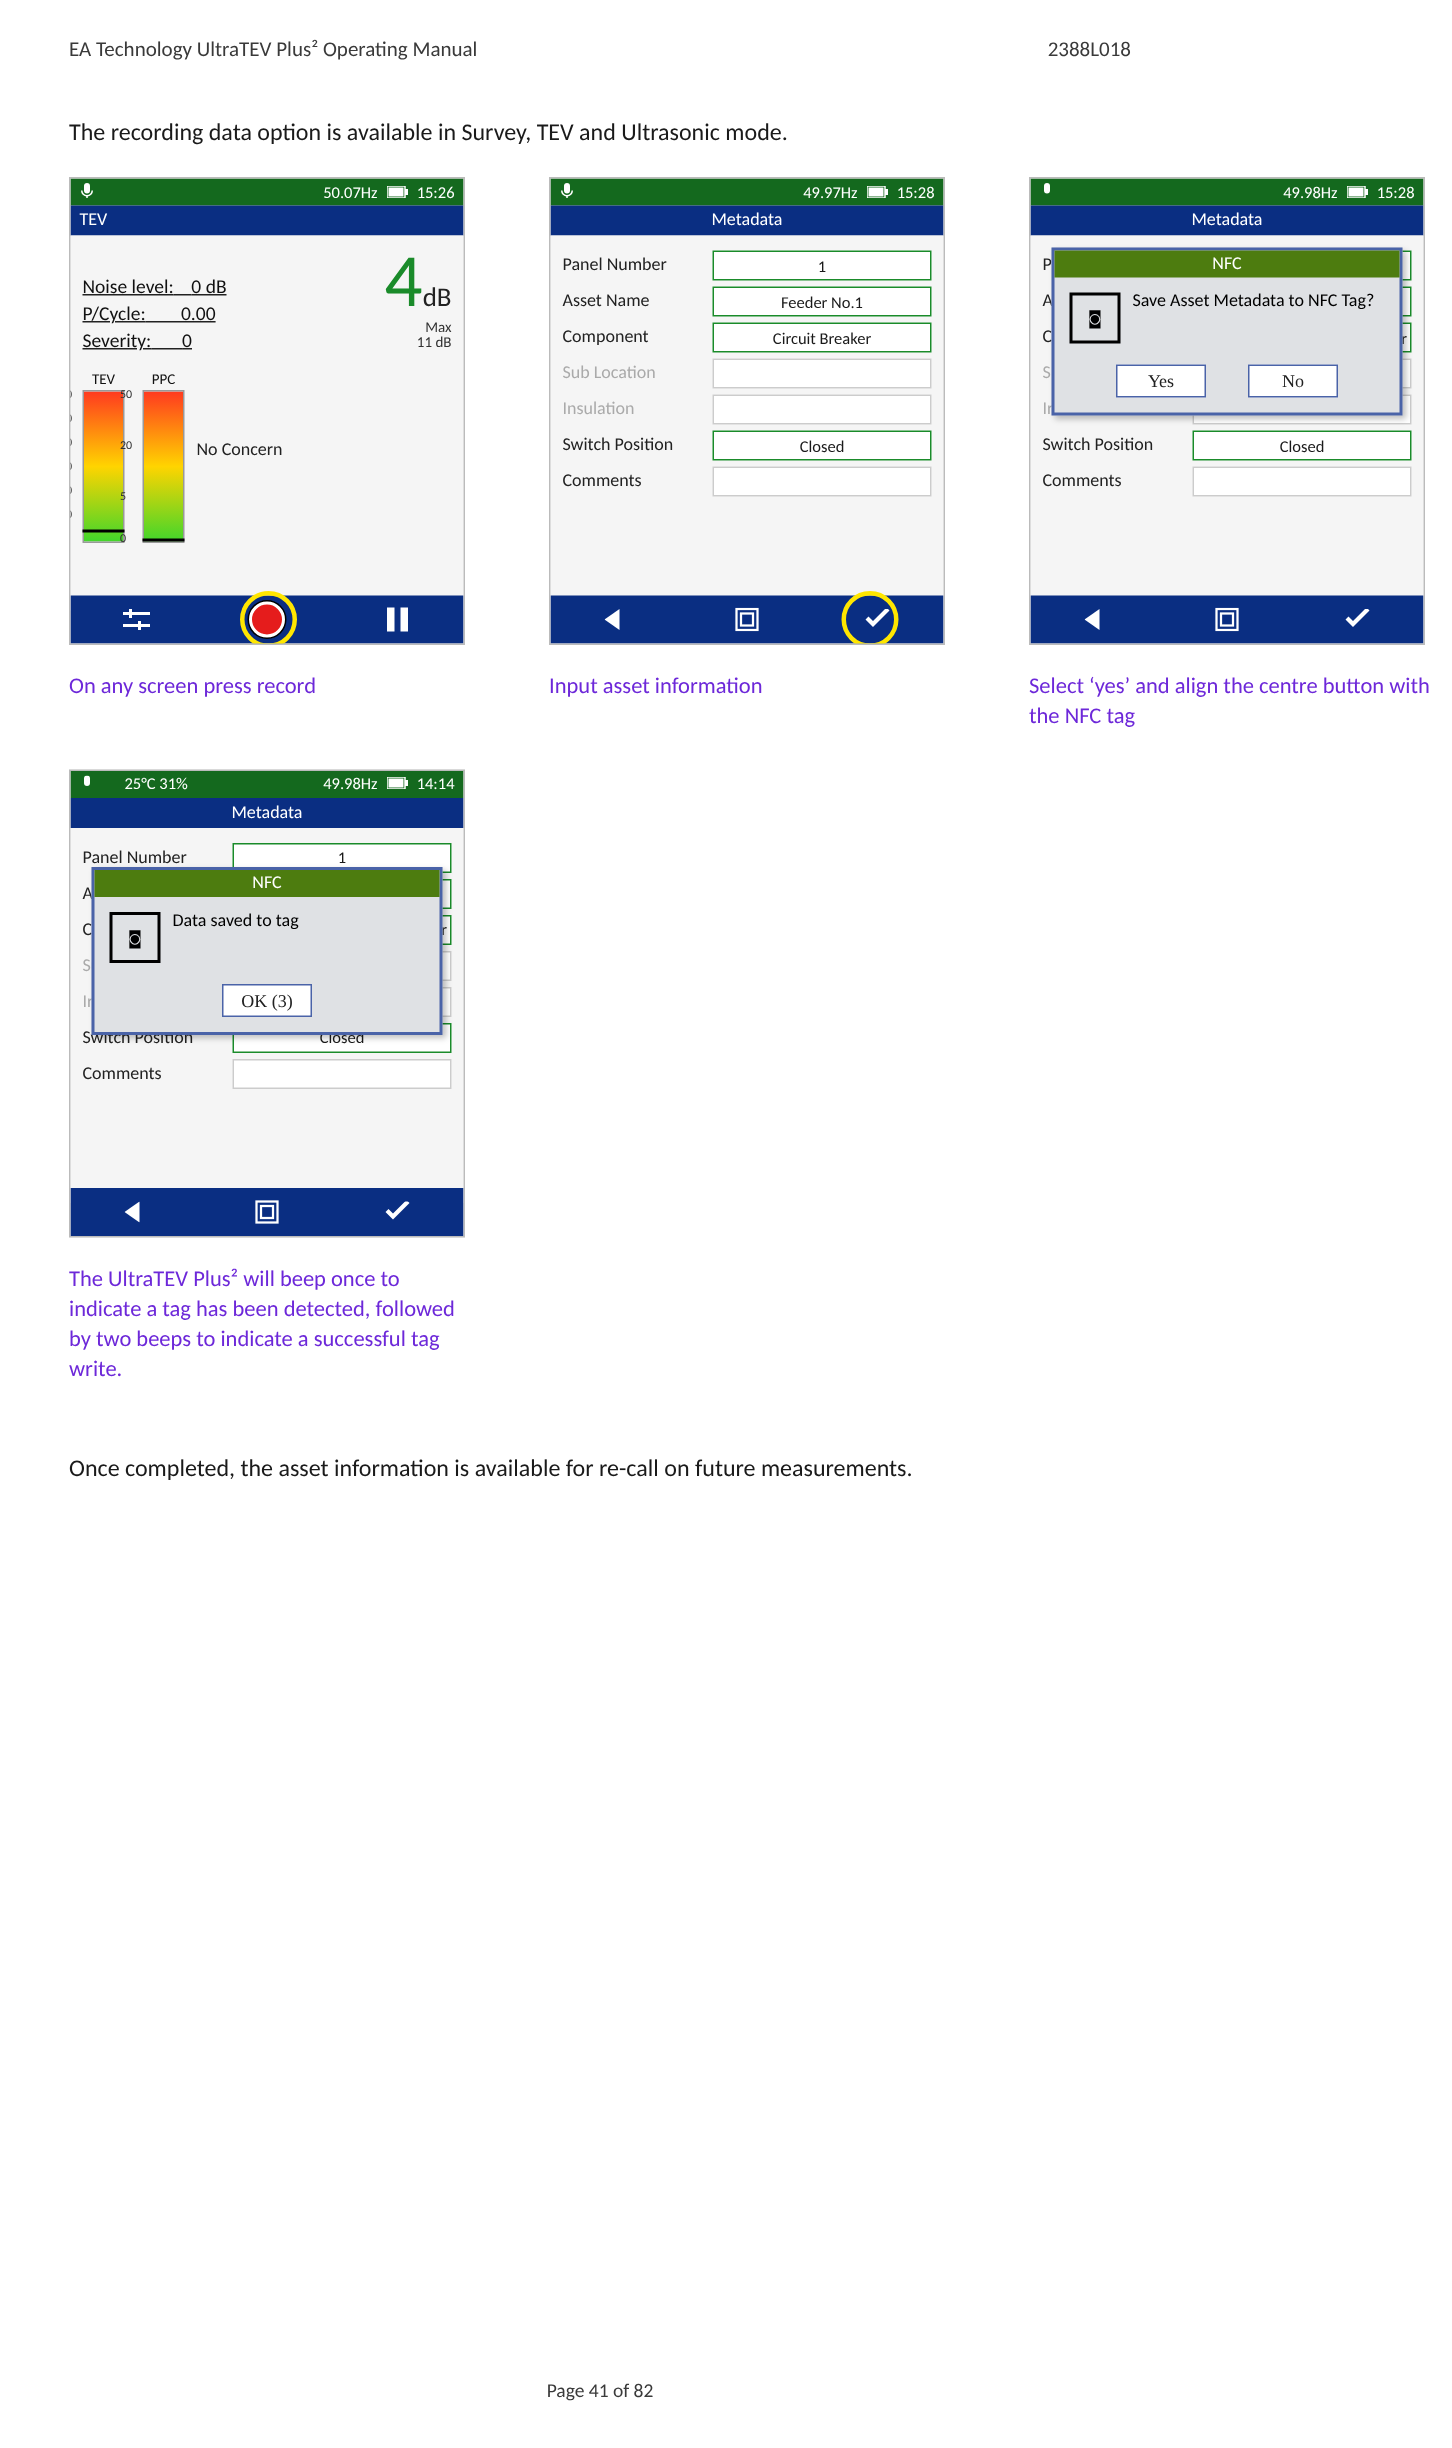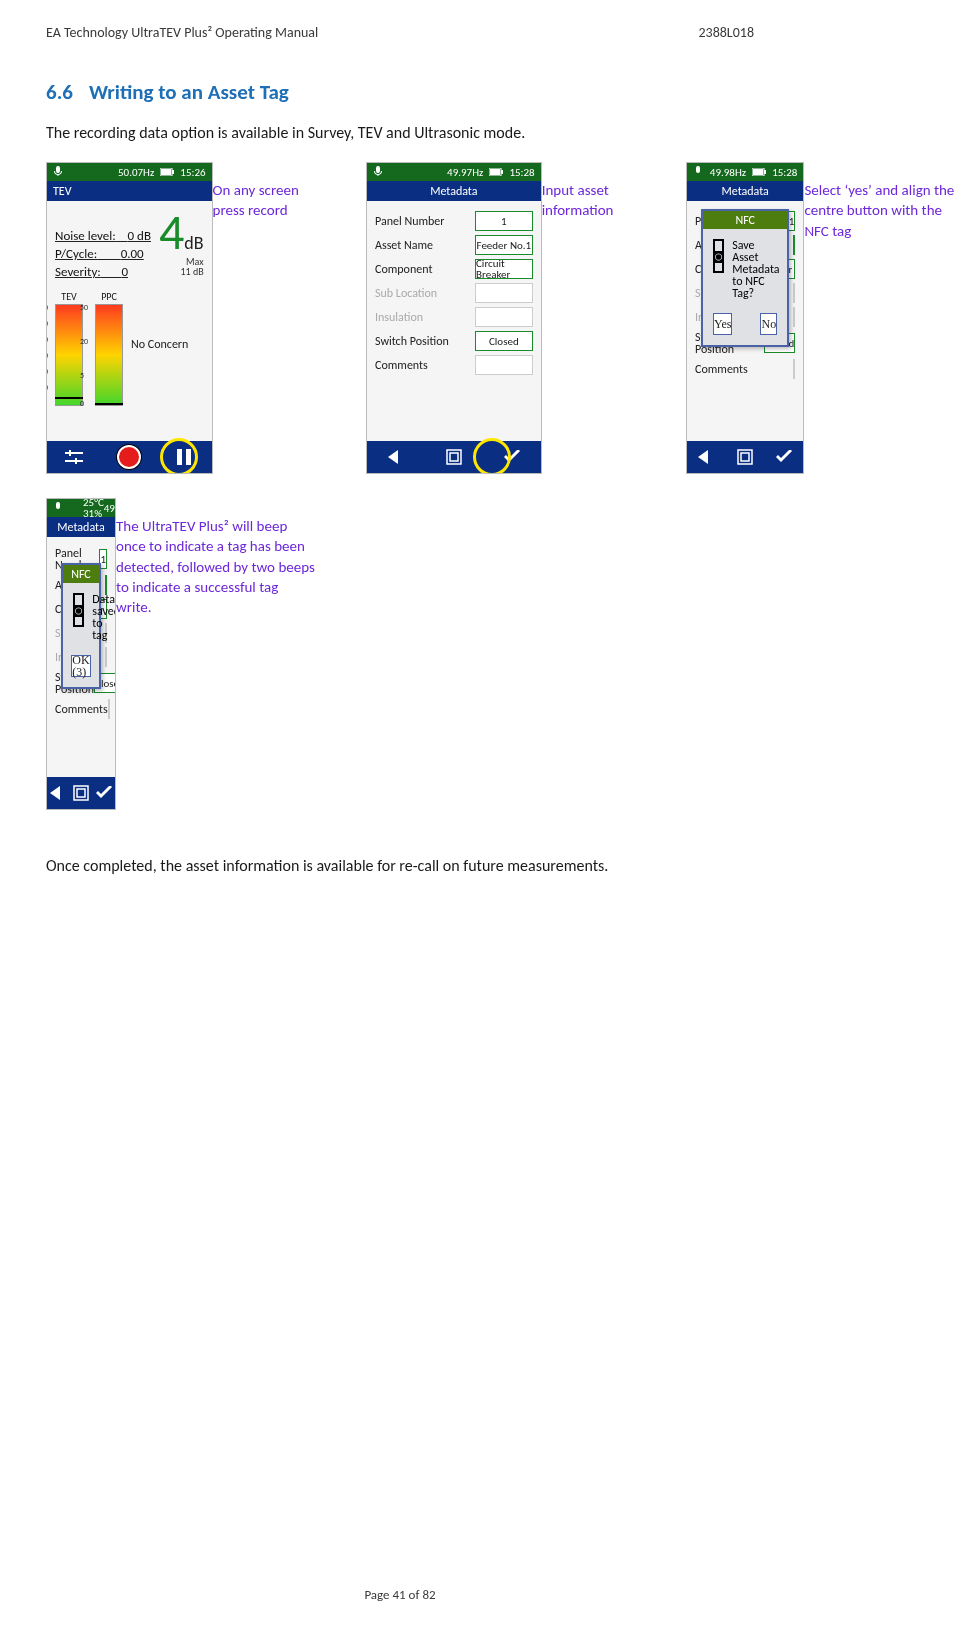--- a/index.html
+++ b/index.html
@@ -37,21 +37,21 @@
     color: #1a1a1a;
     margin: 0 0 20px 0;
   }
   .grid {
     display: grid;
     grid-template-columns: repeat(3, 270px);
     column-gap: 50px;
     row-gap: 24px;
     margin-bottom: 10px;
   }
-  .cell { display: flex; flex-direction: row; }
+  .cell { display: flex; flex-direction: column; }
   .caption {
     font-size: 15px;
     color: #6d28d9;
     margin-top: 18px;
     line-height: 1.35;
   }
 
   
   .device {
     width: 262px;
@@ -219,23 +219,20 @@
 </style>
 </head>
 <body>
 
 <div class="page">
   <div class="header-row">
     <span>EA Technology UltraTEV Plus² Operating Manual</span>
     <span>2388L018</span>
   </div>
 
-  <h2 class="section-title">
-    <span class="section-number">6.6</span><span>Writing to an Asset Tag</span>
-  </h2>
 
   <p class="intro">The recording data option is available in Survey, TEV and Ultrasonic mode.</p>
 
   <div class="grid">
 
     <div class="cell">
       <div class="device">
         <div class="dev-status">
           <span>
             <svg width="10" height="10" viewBox="0 0 10 10">

